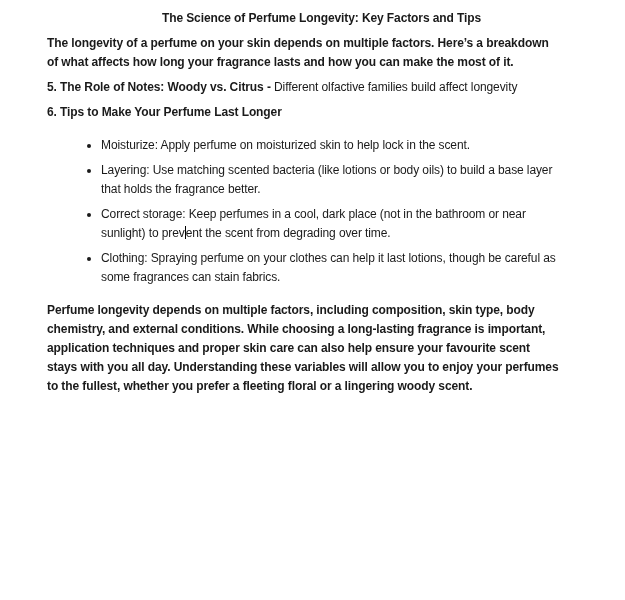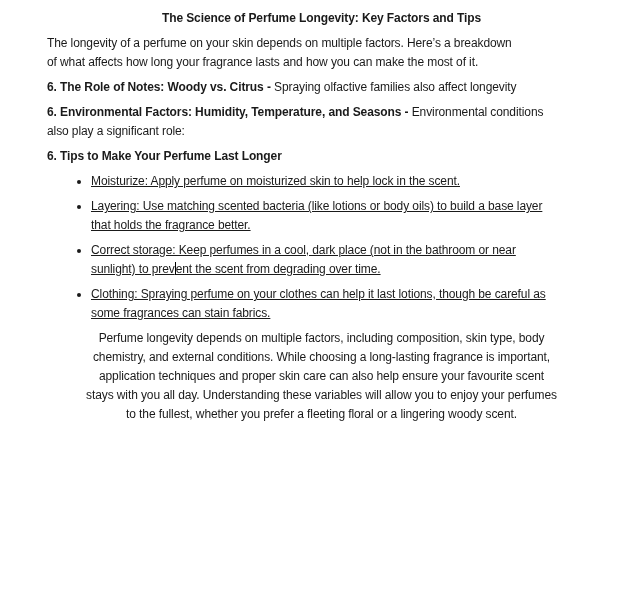--- a/index.html
+++ b/index.html
@@ -27,33 +27,31 @@
     font-weight: bold;
     margin: 0 0 6px 0;
     white-space: pre-line;
   }
   p.para {
     margin: 0 0 6px 0;
     white-space: pre-line;
   }
   p.para:last-child {
     margin-bottom: 0;
-    text-align: center;
   }
   .b {
     font-weight: bold;
   }
   .bold-para {
-    font-weight: normal;
+    font-weight: bold;
   }
   ul.tips {
-    margin: 4px;
+    margin: 14px;
     padding: 0 0 0 40px;
     list-style: disc outside;
-    text-decoration: underline;
   }
   ul.tips li {
     margin: 0 0 6px 0;
     white-space: pre-line;
   }
   .cursor {
     display: inline-block;
     width: 0;
     height: 13px;
     border-left: 1.4px solid #000000;
@@ -64,27 +62,25 @@
 <body>
 
 <div class="page">
 
   <p class="title">The Science of Perfume Longevity: Key Factors and Tips</p>
 
   <p class="para bold-para">The longevity of a perfume on your skin depends on multiple factors. Here’s a breakdown
 of what affects how long your fragrance lasts and how you can make the most of it.</p>
 
 
-  <p class="para"><span class="b">6. The Role of Notes: Woody vs. Citrus - </span><span>Spraying olfactive families also affect longevity</span></p>
+  <p class="para"><span class="b">5. The Role of Notes: Woody vs. Citrus - </span><span>Different olfactive families build affect longevity</span></p>
 
 
 
 
-  <p class="para"><span class="b">6. Environmental Factors: Humidity, Temperature, and Seasons - </span><span>Environmental conditions
-also play a significant role:</span></p>
 
   <p class="para b">6. Tips to Make Your Perfume Last Longer</p>
 
   <ul class="tips">
     <li>Moisturize: Apply perfume on moisturized skin to help lock in the scent.</li>
     <li>Layering: Use matching scented bacteria (like lotions or body oils) to build a base layer
 that holds the fragrance better.</li>
     <li><span>Correct storage: Keep perfumes in a cool, dark place (not in the bathroom or near
 sunlight) to prev</span><span class="cursor"></span><span>ent the scent from degrading over time.</span></li>
     <li>Clothing: Spraying perfume on your clothes can help it last lotions, though be careful as

